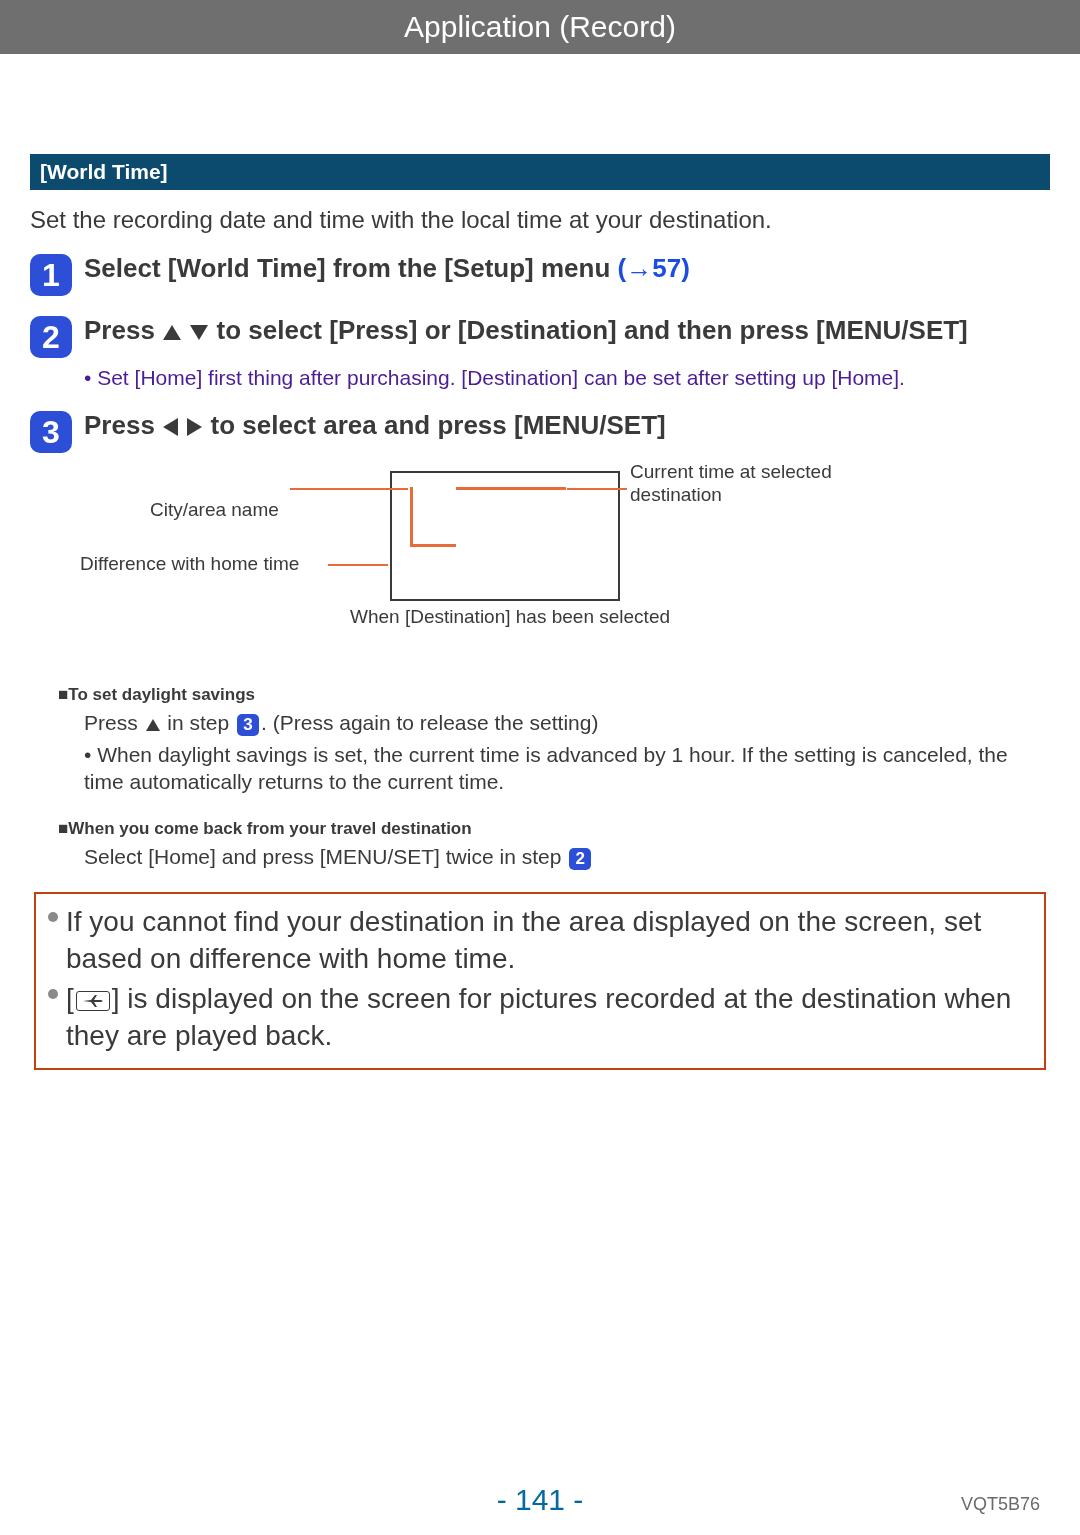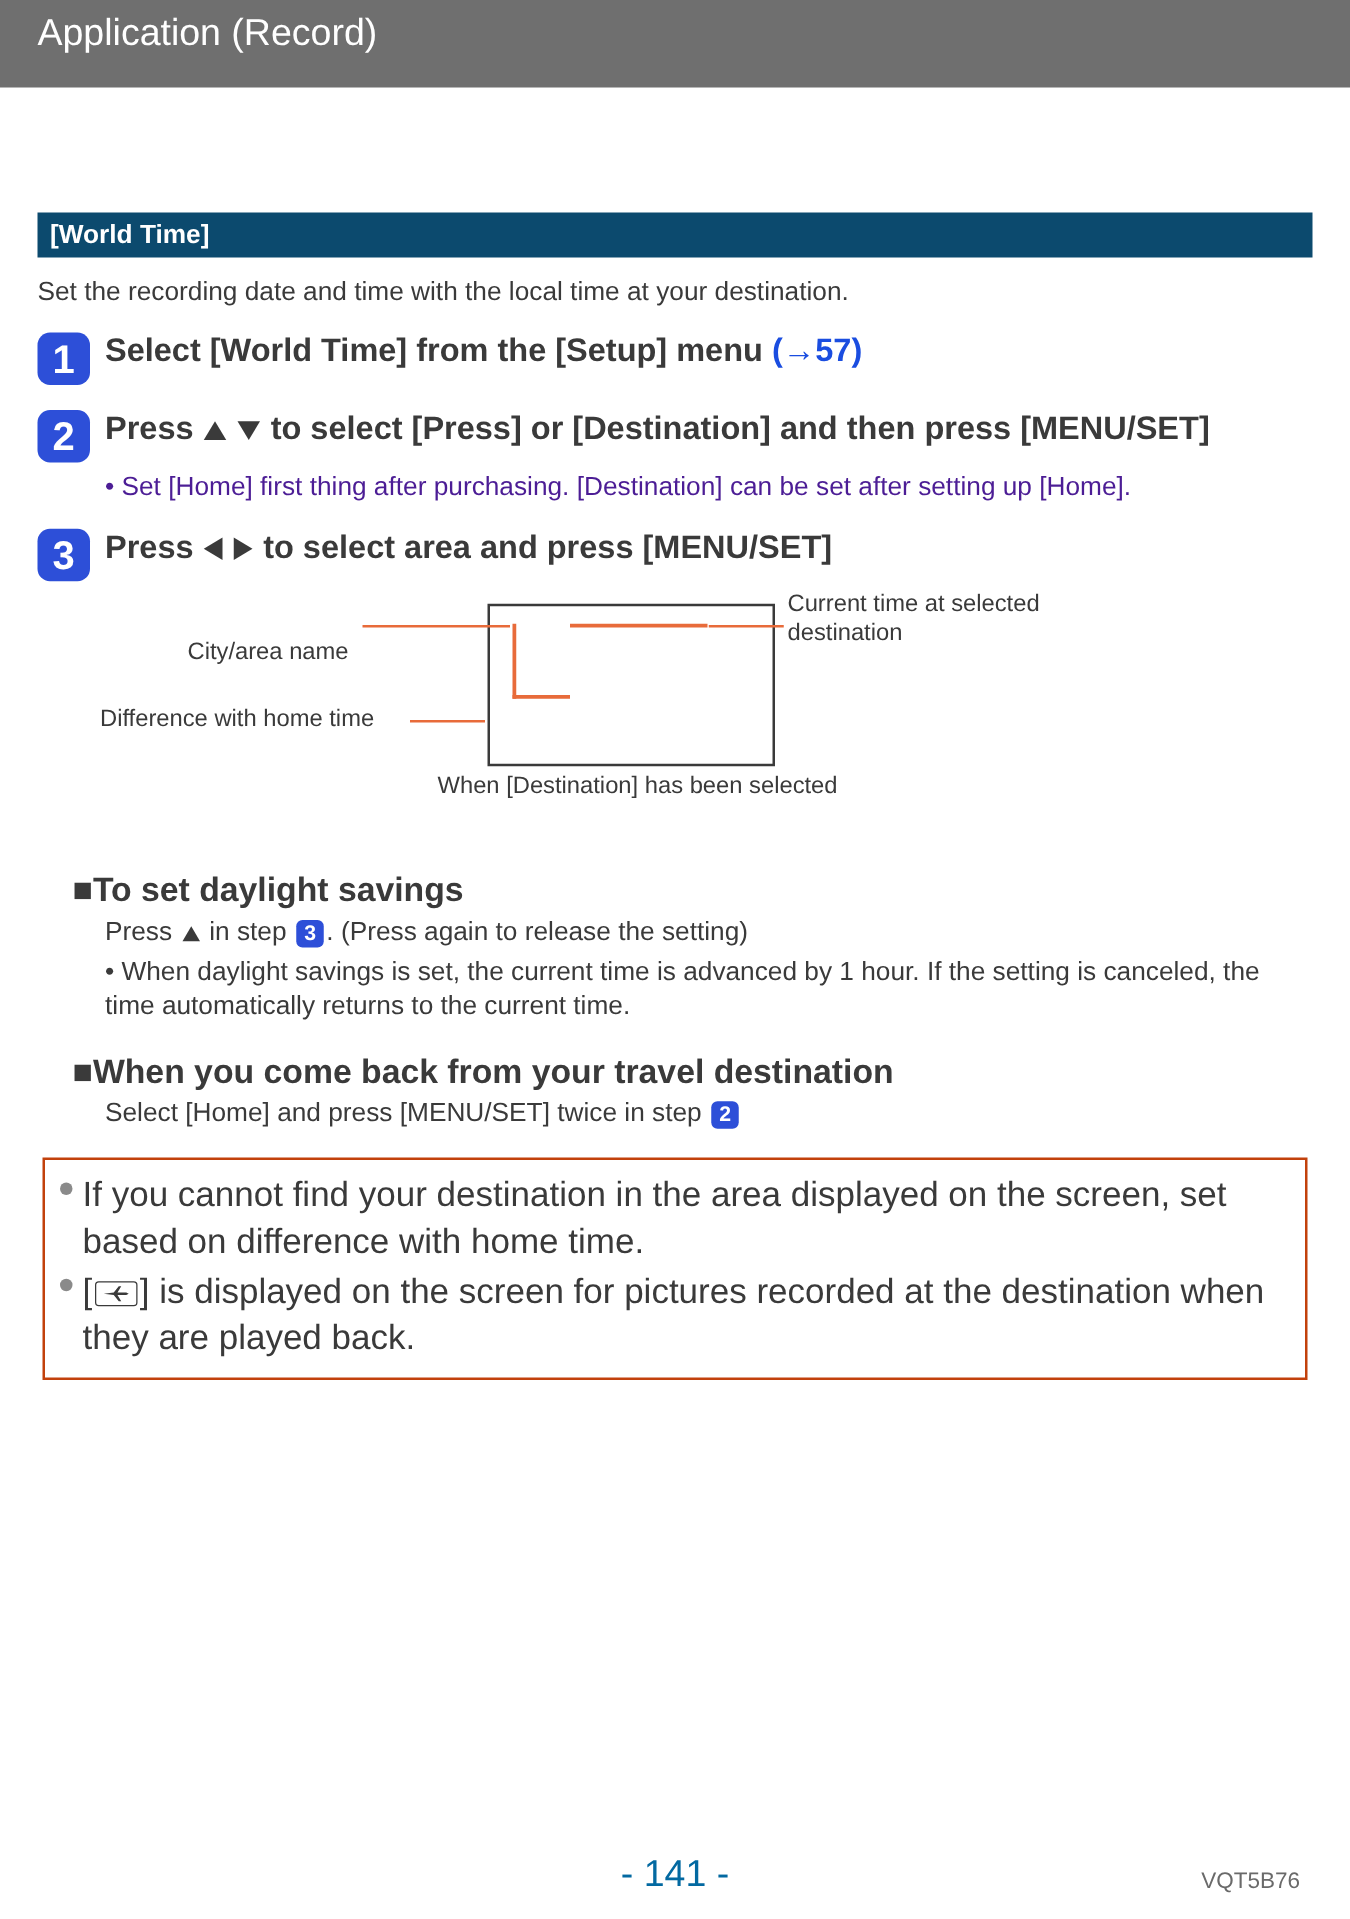--- a/index.html
+++ b/index.html
@@ -8,36 +8,37 @@
     width: 1080px;
     height: 1535px;
     background: #ffffff;
     color: #3a3a3a;
     position: relative;
   }
   .header-bar {
     background: #6f6f6f;
     color: #ffffff;
     font-size: 30px;
-    padding: 10px 30px 26px 30px;
+    padding: 10px 30px 10px 30px;
     font-weight: 400;
+    text-align: center;
   }
   .content {
     padding: 0 30px;
   }
   .section-sub-bar {
     background: #0c4a6e;
     color: #ffffff;
     font-weight: bold;
     font-size: 21px;
     padding: 6px 10px;
     margin-top: 100px;
   }
   .intro-text {
-    font-size: 21px;
+    font-size: 24px;
     margin-top: 16px;
     color: #3a3a3a;
   }
   .step {
     display: flex;
     align-items: flex-start;
     margin-top: 20px;
   }
   .step-badge {
     background: #2d4fd8;
@@ -130,21 +131,21 @@
     font-size: 19px;
     color: #3a3a3a;
     white-space: nowrap;
   }
   .diagram-conn-h {
     position: absolute;
     height: 0;
     border-top: 2px solid #e86b3a;
   }
   .subhead {
-    font-size: 27px;
+    font-size: 17px;
     font-weight: bold;
     color: #3a3a3a;
     margin-top: 24px;
     margin-left: 28px;
   }
   .subbody {
     font-size: 21px;
     color: #3a3a3a;
     margin-left: 54px;
     margin-top: 4px;

